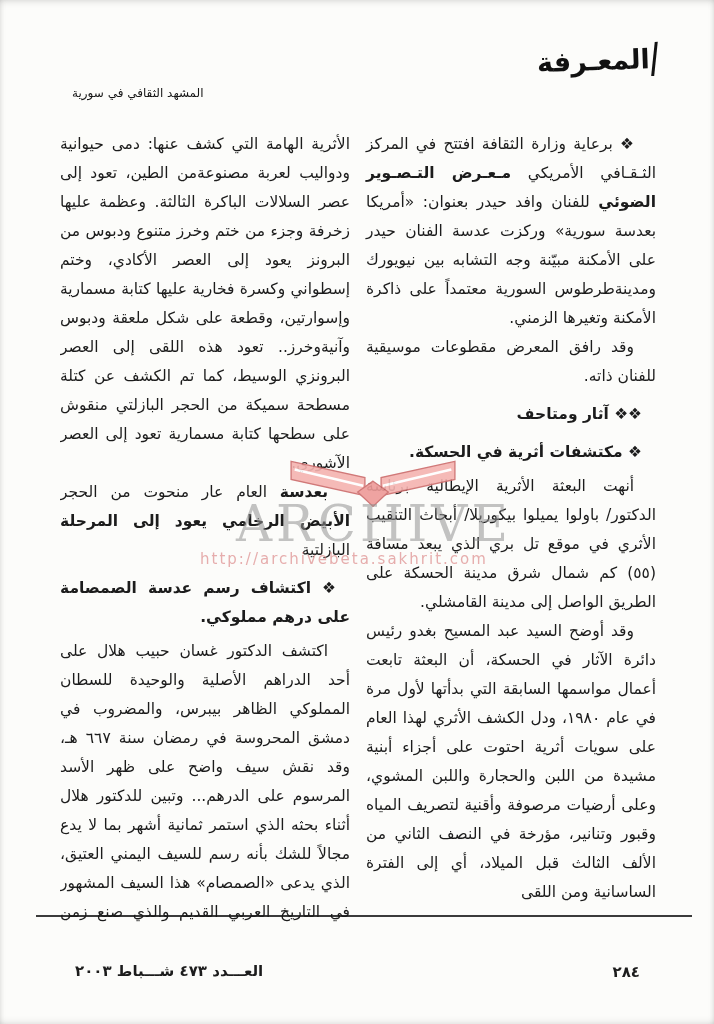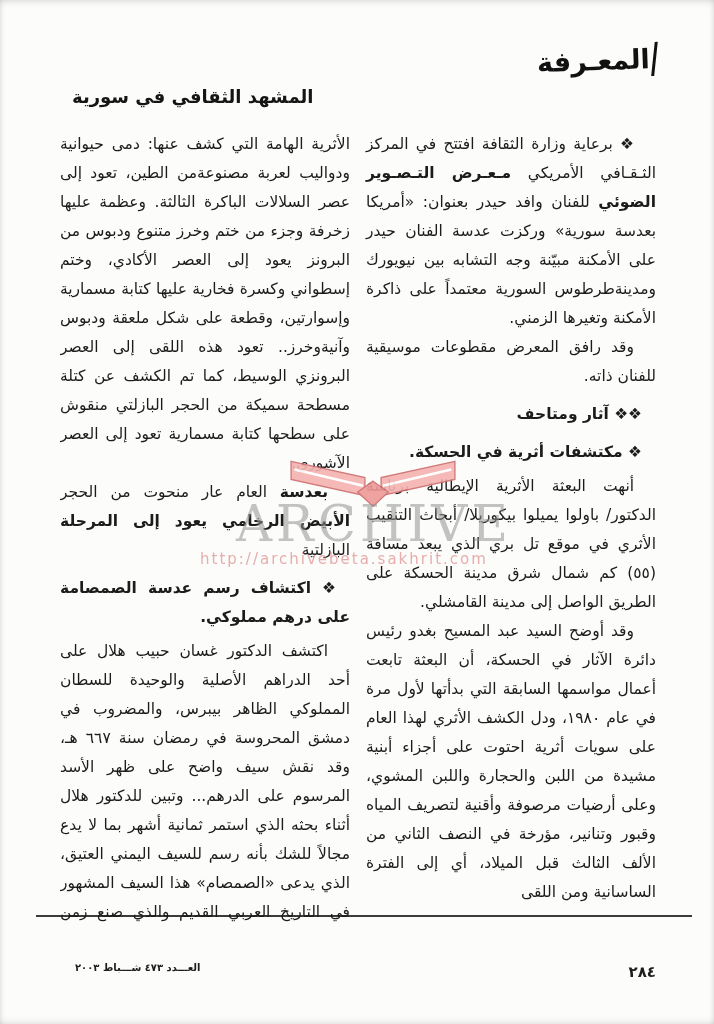--- a/index.html
+++ b/index.html
@@ -26,21 +26,21 @@
     color:#111;
   }
   .logo::before{
     content:"";
     display:inline-block;width:3px;height:34px;
     background:#111;margin-left:3px;vertical-align:-8px;
     transform:skewX(-8deg);
   }
   .section-title{
     position:absolute;top:86px;left:72px;
-    font-size:18px;font-weight:bold;color:#151515;
+    font-size:12px;font-weight:normal;color:#151515;
     letter-spacing:.3px;
   }
   
   .columns{
     position:absolute;top:130px;right:58px;left:60px;height:796px;
     display:flex;gap:16px;
     overflow:hidden;
   }
   .col{flex:1;font-size:15.5px;line-height:29px;text-align:justify;}
   .col p{margin:0;}
@@ -65,24 +65,24 @@
     color:rgba(221,140,140,.7);
     direction:ltr;
   }
   
   .footer-line{
     position:absolute;top:915px;left:36px;right:22px;
     border-top:2px solid rgba(25,25,25,.85);
   }
   .footer-issue{
     position:absolute;top:962px;left:75px;
-    font-size:10px;font-weight:bold;
+    font-size:15px;font-weight:bold;
   }
   .footer-page{
-    position:absolute;top:963px;right:58px;
+    position:absolute;top:963px;right:74px;
     font-size:15px;font-weight:bold;
   }
 </style>
 </head>
 <body>
 
 <div class="page">
 
   <div class="logo">المعـرفة</div>
 

